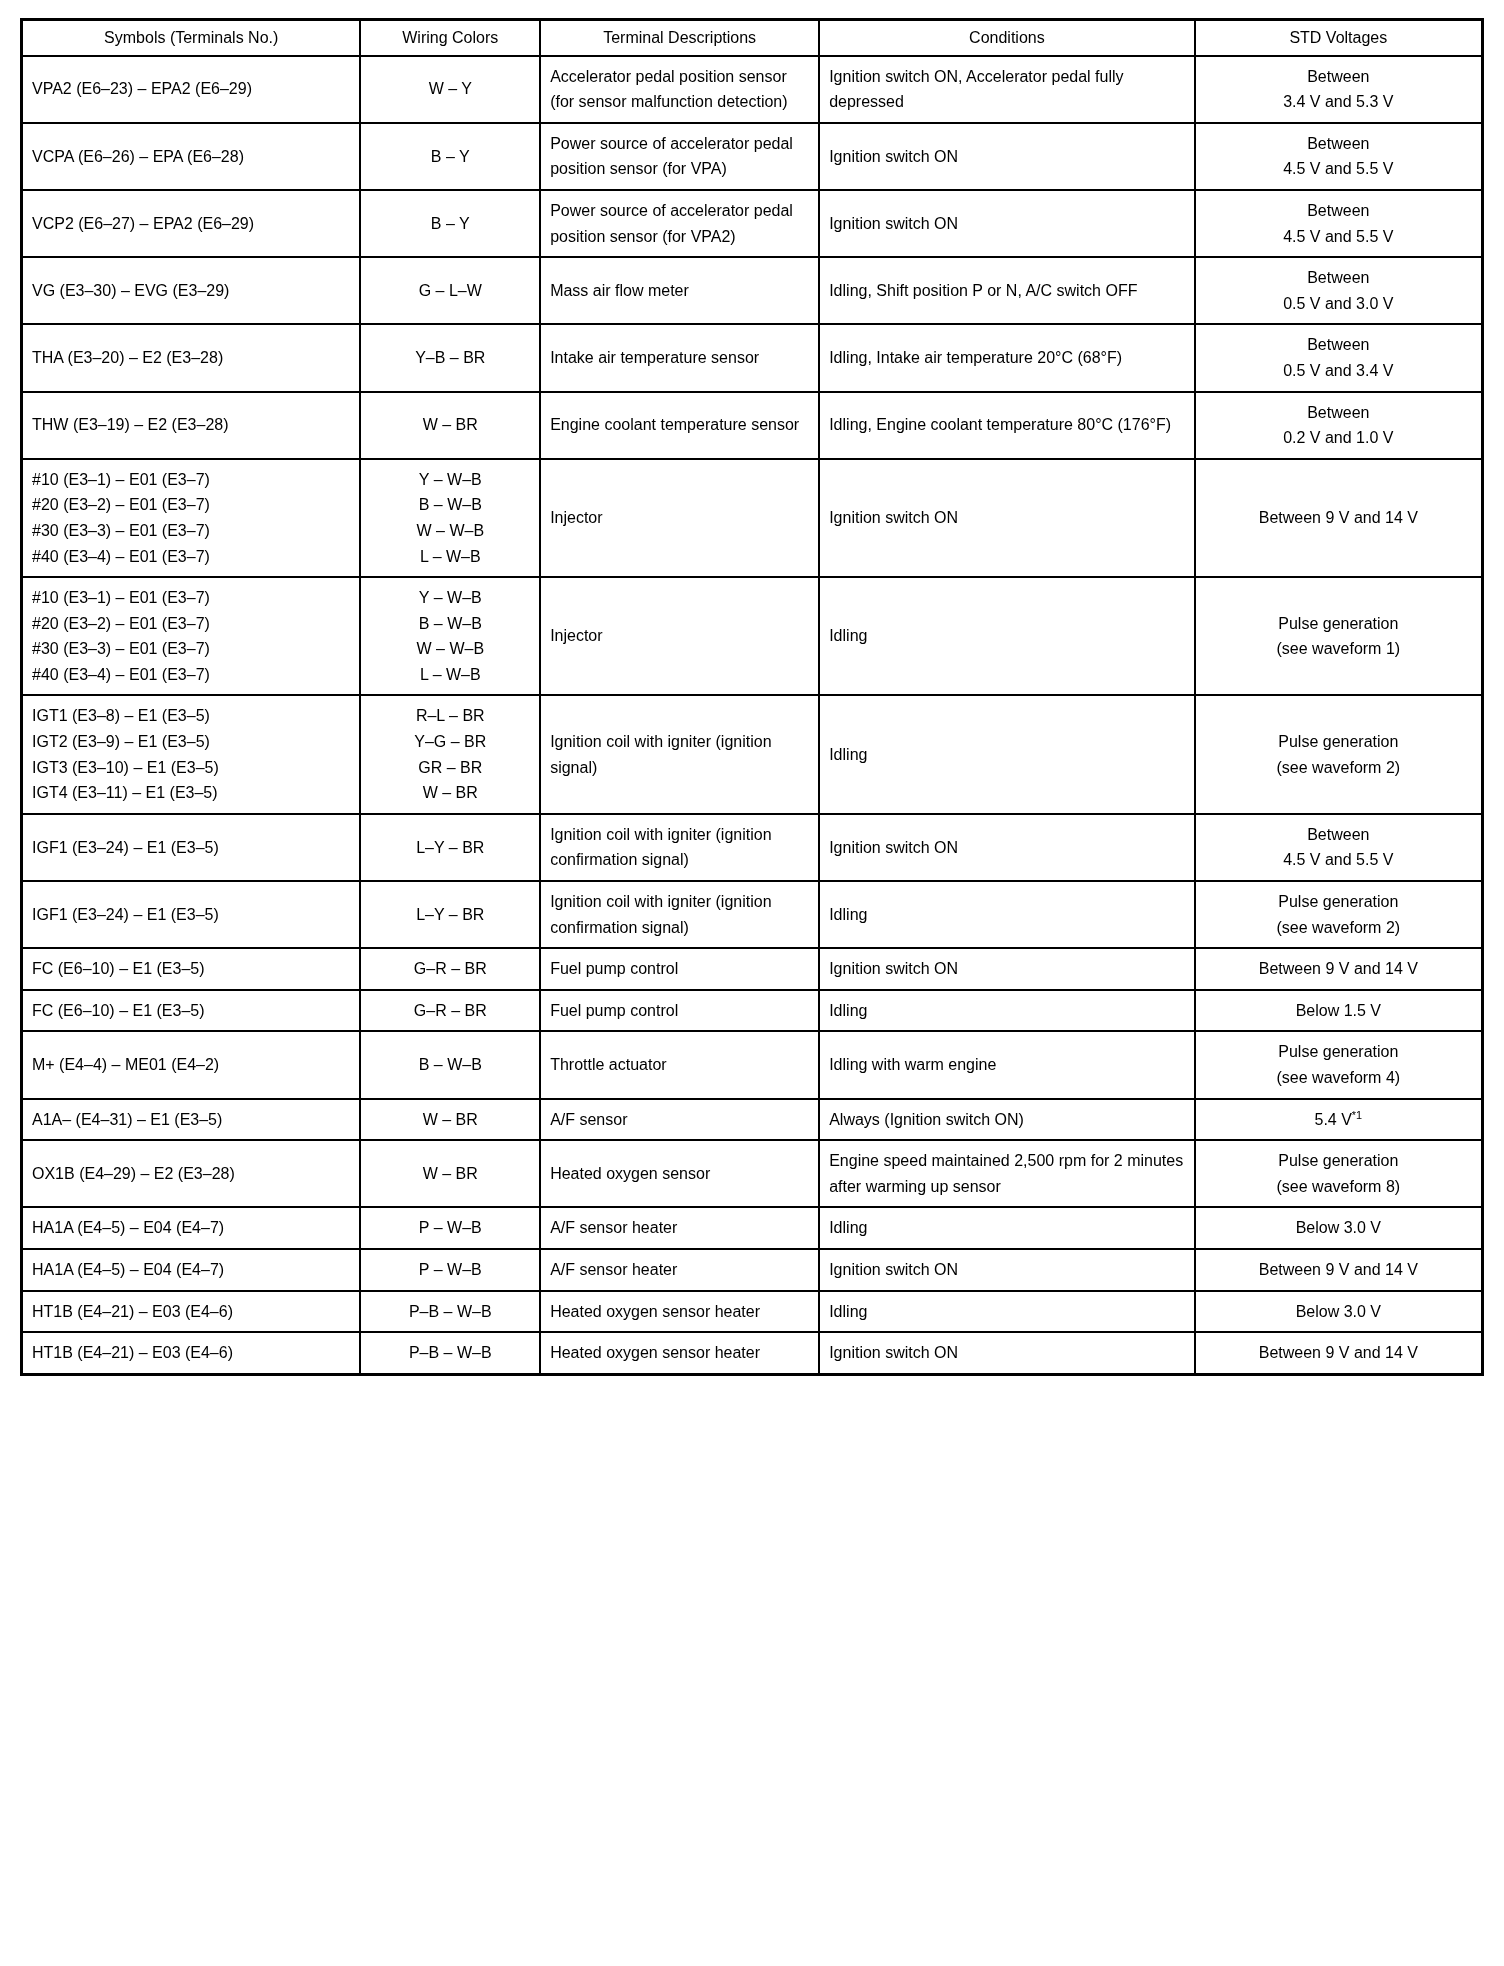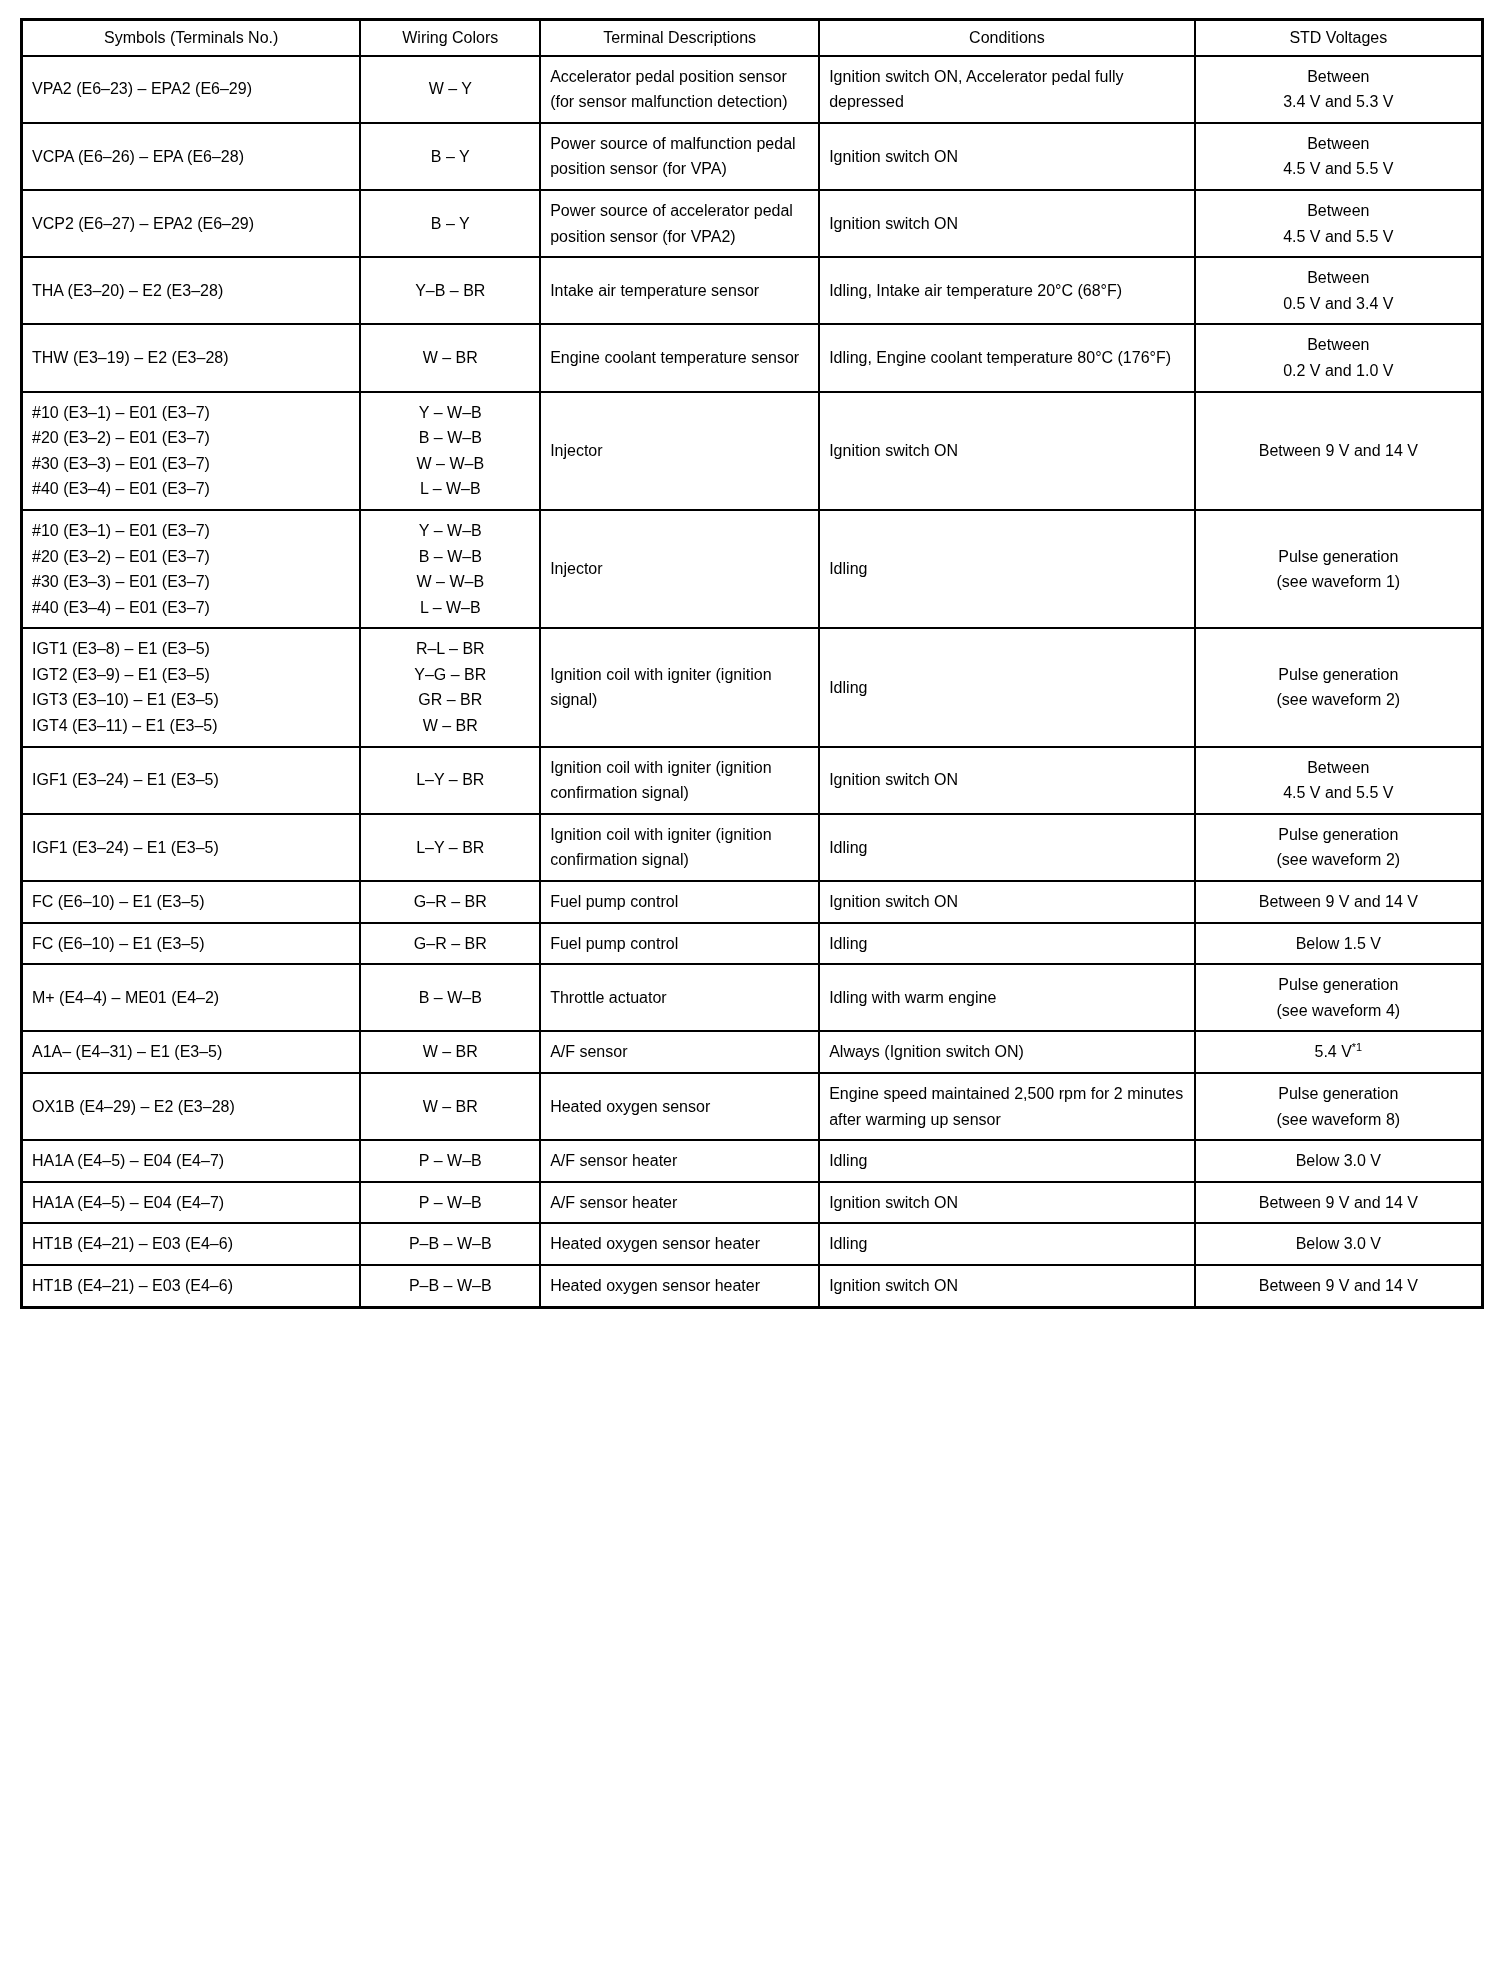--- a/index.html
+++ b/index.html
@@ -86,21 +86,21 @@
           </td>
         </tr>
         <tr>
           <td class="col-left">
             <div class="line">VCPA (E6–26) – EPA (E6–28)</div>
           </td>
           <td class="col-center">
             <div class="line">B – Y</div>
           </td>
           <td class="col-left">
-            <div class="line">Power source of malfunction pedal position sensor (for VPA)</div>
+            <div class="line">Power source of accelerator pedal position sensor (for VPA)</div>
           </td>
           <td class="col-left">
             <div class="line">Ignition switch ON</div>
           </td>
           <td class="col-center">
             <div class="line">Between</div>
             <div class="line">4.5 V and 5.5 V</div>
           </td>
         </tr>
         <tr>
@@ -112,20 +112,38 @@
           </td>
           <td class="col-left">
             <div class="line">Power source of accelerator pedal position sensor (for VPA2)</div>
           </td>
           <td class="col-left">
             <div class="line">Ignition switch ON</div>
           </td>
           <td class="col-center">
             <div class="line">Between</div>
             <div class="line">4.5 V and 5.5 V</div>
+          </td>
+        </tr>
+        <tr>
+          <td class="col-left">
+            <div class="line">VG (E3–30) – EVG (E3–29)</div>
+          </td>
+          <td class="col-center">
+            <div class="line">G – L–W</div>
+          </td>
+          <td class="col-left">
+            <div class="line">Mass air flow meter</div>
+          </td>
+          <td class="col-left">
+            <div class="line">Idling, Shift position P or N, A/C switch OFF</div>
+          </td>
+          <td class="col-center">
+            <div class="line">Between</div>
+            <div class="line">0.5 V and 3.0 V</div>
           </td>
         </tr>
         <tr>
           <td class="col-left">
             <div class="line">THA (E3–20) – E2 (E3–28)</div>
           </td>
           <td class="col-center">
             <div class="line">Y–B – BR</div>
           </td>
           <td class="col-left">

